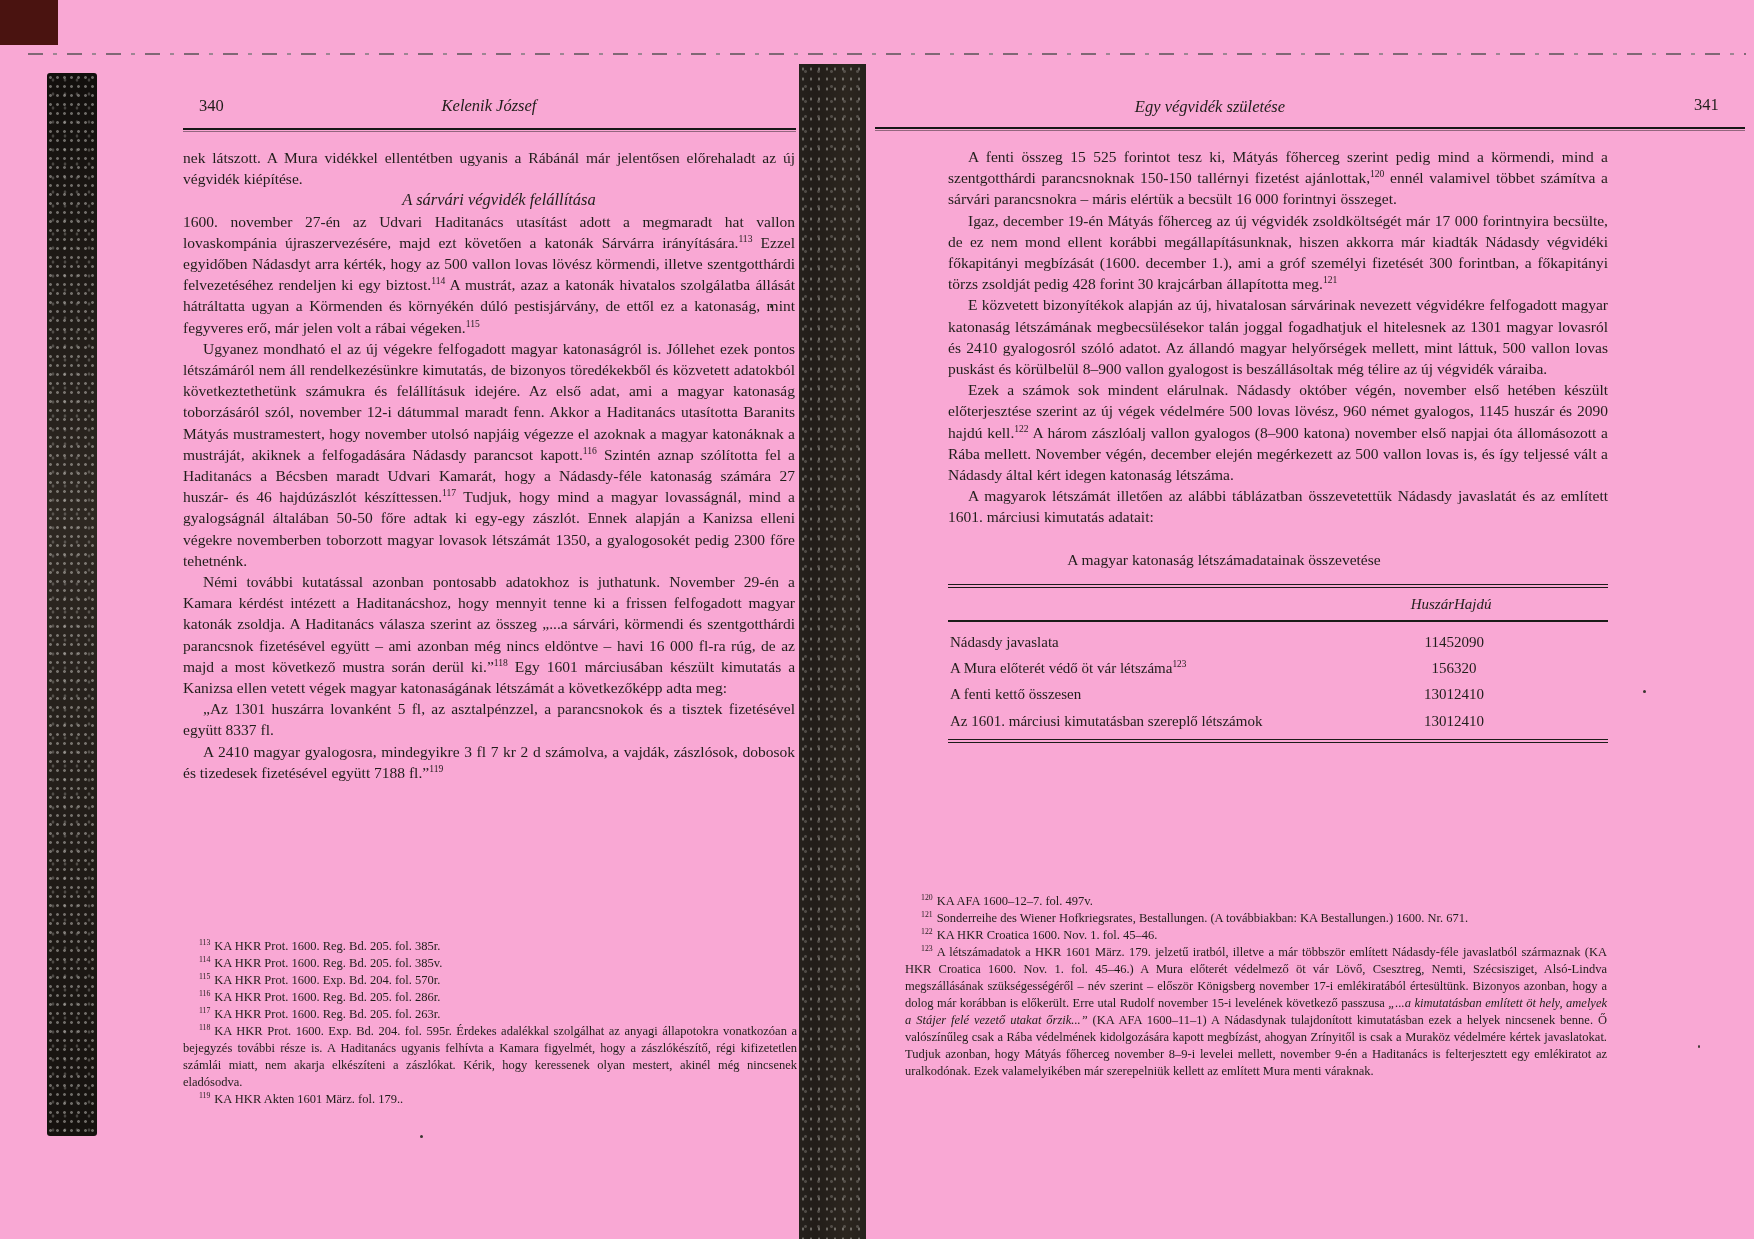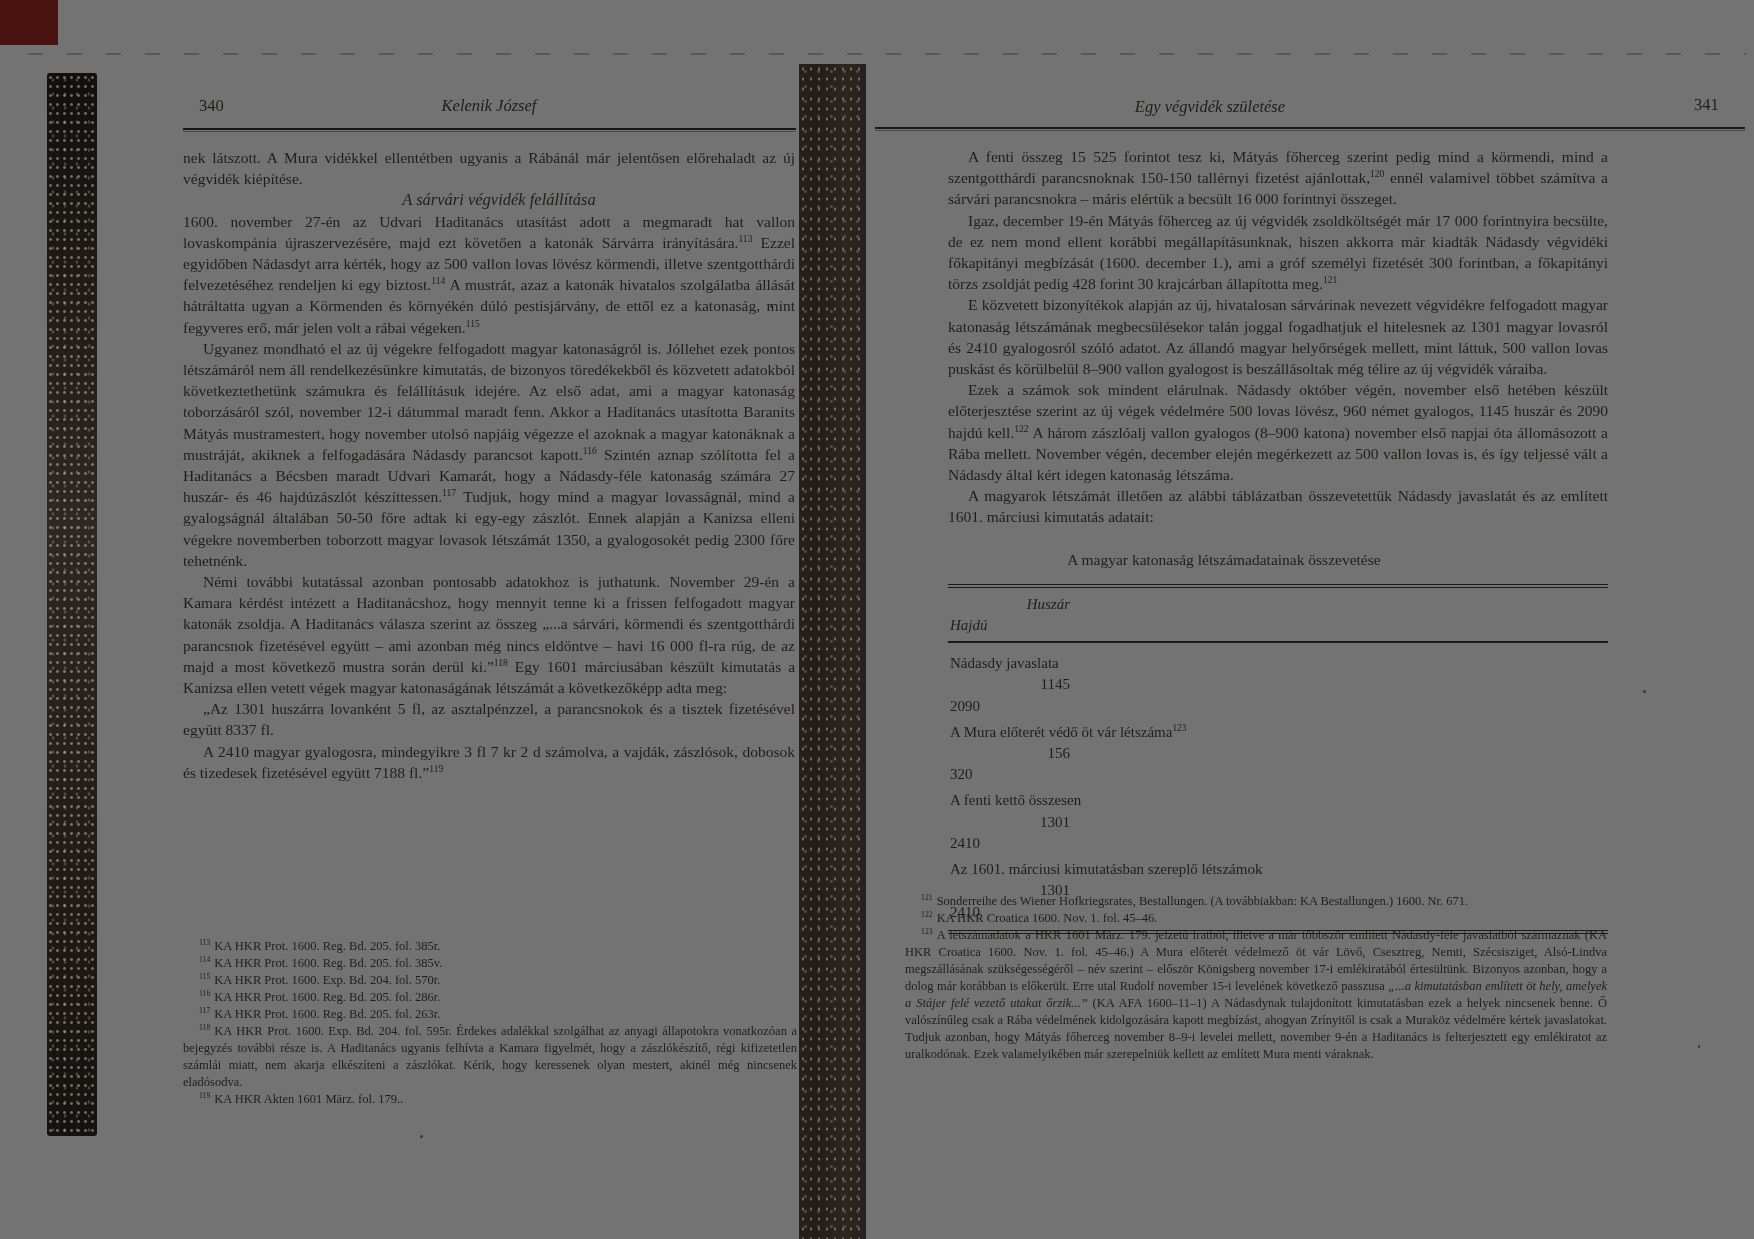--- a/index.html
+++ b/index.html
@@ -1,18 +1,18 @@
 <!DOCTYPE html>
 <html lang="hu"><head>
 <meta charset="utf-8">
 <style>
   html,body { margin:0; padding:0; }
   .scan {
     position:relative; width:1754px; height:1239px;
-    background:#737373; overflow:hidden;
+    background:#f9a8d4; overflow:hidden;
     font-family:"Liberation Serif","DejaVu Serif",serif;
     color:#201e1b;
   }
   
   .corner-block { position:absolute; left:0; top:0; width:58px; height:45px; background:#4a1310; }
   .band {
     position:absolute;
     background-color:#26211d;
     background-image:
       radial-gradient(rgba(250,248,243,.38) 1px, transparent 1.5px),
@@ -60,21 +60,21 @@
   .bodycol p { margin:0; text-indent:20px; }
   .bodycol p.noind { text-indent:0; }
   .section-heading { text-align:center; font-style:italic; font-size:16.5px; margin:25px 0 23px; text-indent:0; }
   sup { font-size:.62em; line-height:0; vertical-align:super; }
 
   
   .tbl-cap  { margin:16px 108px 0 0; text-align:center; font-size:15.5px; }
   .cap1 { font-style:italic; margin-top:20px; }
   .cap2 { margin-top:21px; }
   .tbl { margin-top:14px; border-top:4px double #1c1b19; border-bottom:4px double #1c1b19; font-size:15px; }
-  .trow { display:flex; padding:2px 44px 2px 2px; align-items:baseline;flex-direction:column; }
+  .trow { display:flex; padding:2px 44px 2px 2px; align-items:baseline; }
   .trow .lbl { flex:1; white-space:nowrap; text-align:left; }
   .trow .c1  { width:120px; text-align:right; }
   .trow .c2  { width:110px; text-align:left; }
   .thead { font-style:italic; padding-top:6px; padding-bottom:5px; border-bottom:2px solid #1c1b19; }
   .tbody { padding:7px 0 5px; }
   .tbody .trow { padding-top:3px; padding-bottom:2px; }
 
   
   .fnblock { position:absolute; font-size:12.5px; line-height:17px; text-align:justify; }
   .lp-fn { left:183px; top:938px; width:614px; }
@@ -160,18 +160,19 @@
         <div class="trow">
           <span class="lbl"><span>Az 1601. márciusi kimutatásban szereplő létszámok</span><sup></sup></span>
           <span class="c1">1301</span>
           <span class="c2">2410</span>
         </div>
       </div>
     </div>
   </div>
 
   <div class="fnblock rp-fn">
+    <p><sup class="fnnum">120</sup><span>KA AFA 1600–12–7. fol. 497v.</span></p>
     <p><sup class="fnnum">121</sup><span>Sonderreihe des Wiener Hofkriegsrates, Bestallungen. (A továbbiakban: KA Bestallungen.) 1600. Nr. 671.</span></p>
     <p><sup class="fnnum">122</sup><span>KA HKR Croatica 1600. Nov. 1. fol. 45–46.</span></p>
     <p><sup class="fnnum">123</sup><span>A létszámadatok a HKR 1601 März. 179. jelzetű iratból, illetve a már többször említett Nádasdy-féle javaslatból származnak (KA HKR Croatica 1600. Nov. 1. fol. 45–46.) A Mura előterét védelmező öt vár Lövő, Csesztreg, Nemti, Szécsisziget, Alsó-Lindva megszállásának szükségességéről – név szerint – először Königsberg november 17-i emlékiratából értesültünk. Bizonyos azonban, hogy a dolog már korábban is előkerült. Erre utal Rudolf november 15-i levelének következő passzusa <i>„...a kimutatásban említett öt hely, amelyek a Stájer felé vezető utakat őrzik...”</i> (KA AFA 1600–11–1) A Nádasdynak tulajdonított kimutatásban ezek a helyek nincsenek benne. Ő valószínűleg csak a Rába védelmének kidolgozására kapott megbízást, ahogyan Zrínyitől is csak a Muraköz védelmére kértek javaslatokat. Tudjuk azonban, hogy Mátyás főherceg november 8–9-i levelei mellett, november 9-én a Haditanács is felterjesztett egy emlékiratot az uralkodónak. Ezek valamelyikében már szerepelniük kellett az említett Mura menti váraknak.</span></p>
   </div>
 
 </div>
 
 </body></html>

